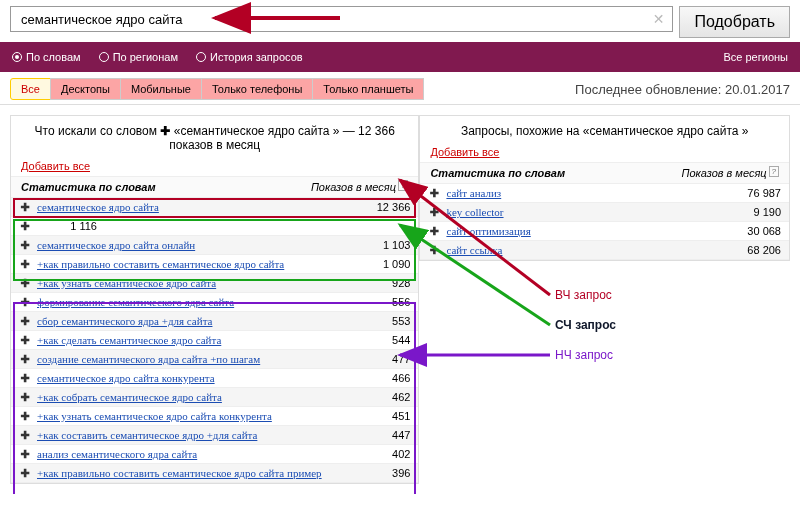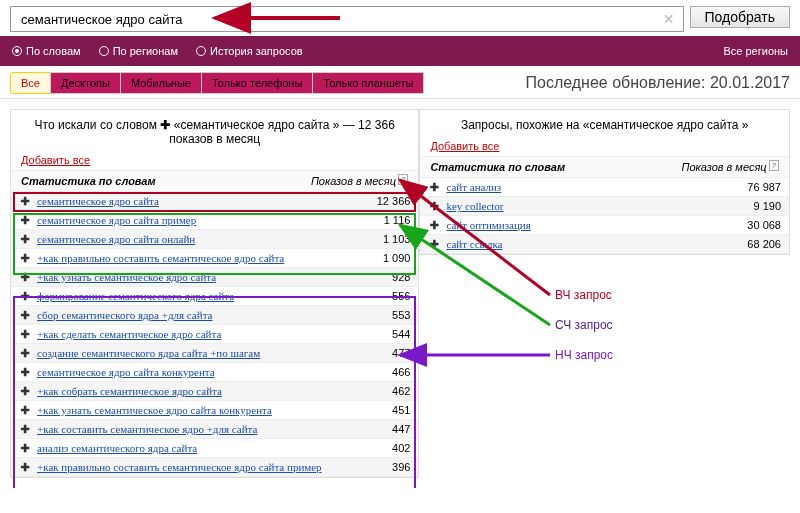--- a/index.html
+++ b/index.html
@@ -31,25 +31,25 @@
     outline: none;
     width: 100%;
     font-size: 13px;
   }
   .clear-icon {
     color: #bbb;
     font-size: 14px;
     cursor: pointer;
   }
   .go-btn {
-    height: 22px;
+    height: 32px;
     padding: 0 14px;
     background: linear-gradient(#f8f8f8,#e5e5e5);
     border: 1px solid #aaa;
-    font-size: 14px;
+    font-size: 16px;
     cursor: pointer;
   }
   .filterbar {
     margin-top: 4px;
     background: #80194f;
     color: #fff;
     height: 30px;
     display: flex;
     align-items: center;
     padding: 0 12px;
@@ -75,33 +75,33 @@
   }
   .regions-link{ margin-left:auto; cursor:pointer; }
 
   .devicetabs{
     display:flex; align-items:center;
     padding:6px 10px 4px 10px;
     border-bottom:1px solid #ddd;
   }
   .dtab{
     border:1px solid #ccc;
-    background:#be185d;
+    background:#fca5a5;
     padding:4px 10px;
     font-size:11px;
     cursor:pointer;
     margin-right:-1px;
   }
   .dtab.active{
     border:1px solid #ffcc00;
     color:#c00;
     background:#fff9e0;
     border-radius:3px 0 0 3px;
   }
-  .lastupdate{ margin-left:auto; color:#444; font-size:16px;}
+  .lastupdate{ margin-left:auto; color:#444; font-size:13px;}
 
   .cols{ display:flex; padding:10px; align-items:flex-start;}
   .panel{ border:1px solid #ddd; flex:1;}
   .panel-title{
     text-align:center; padding:8px 6px; font-size:12px;
   }
   .addall{ color:#c00; font-size:11px; padding:0 10px 4px 10px; cursor:pointer;text-decoration:underline;}
   .thead{
     display:flex; justify-content:space-between;
     padding:4px 10px;
@@ -129,21 +129,21 @@
   .cnt{ text-align:right; width:60px;}
   .rows-wrap{ position:relative;}
   .hl{ position:absolute; border:2px solid; pointer-events:none; }
   .hl.red{ border-color:#b30024; left:2px; right:2px;}
   .hl.green{ border-color:#17a51a; left:2px; right:2px;}
   .hl.purple{ border-color:#7a17c9; left:2px; right:2px;}
 
   .annots{ position:absolute; pointer-events:none; }
   .label{ font-size:12px; font-weight:normal;}
   .label.red{ color:#b30024;}
-  .label.green{ color:#4c1d95;}
+  .label.green{ color:#0f172a;font-weight:bold;}
   .label.purple{ color:#7a17c9;}
 
   svg.arrow-overlay{ position:absolute; left:0; top:0; pointer-events:none;}
 </style>
 </head>
 <body>
 
 <div class="topbar">
   <div class="search-wrap">
     <input type="text" value="семантическое ядро сайта" style="">
@@ -197,21 +197,20 @@
       <div class="hl red" style="top:0px;   height:20px;"></div>
       <div class="hl green" style="top:21px;  height:62px;"></div>
       <div class="hl purple" style="top:104px; height:222px;"></div>
     <div class="row">
           <span class="plus">✚</span>
           <span class="kw">семантическое ядро сайта</span>
           <span class="cnt">12 366</span>
         </div>
         <div class="row">
           <span class="plus">✚</span>
-          <span class="kw">семантическое ядро сайта пример</span>
           <span class="cnt">1 116</span>
         </div>
         <div class="row">
           <span class="plus">✚</span>
           <span class="kw">семантическое ядро сайта онлайн</span>
           <span class="cnt">1 103</span>
         </div>
         <div class="row">
           <span class="plus">✚</span>
           <span class="kw">+как правильно составить семантическое ядро сайта</span>

